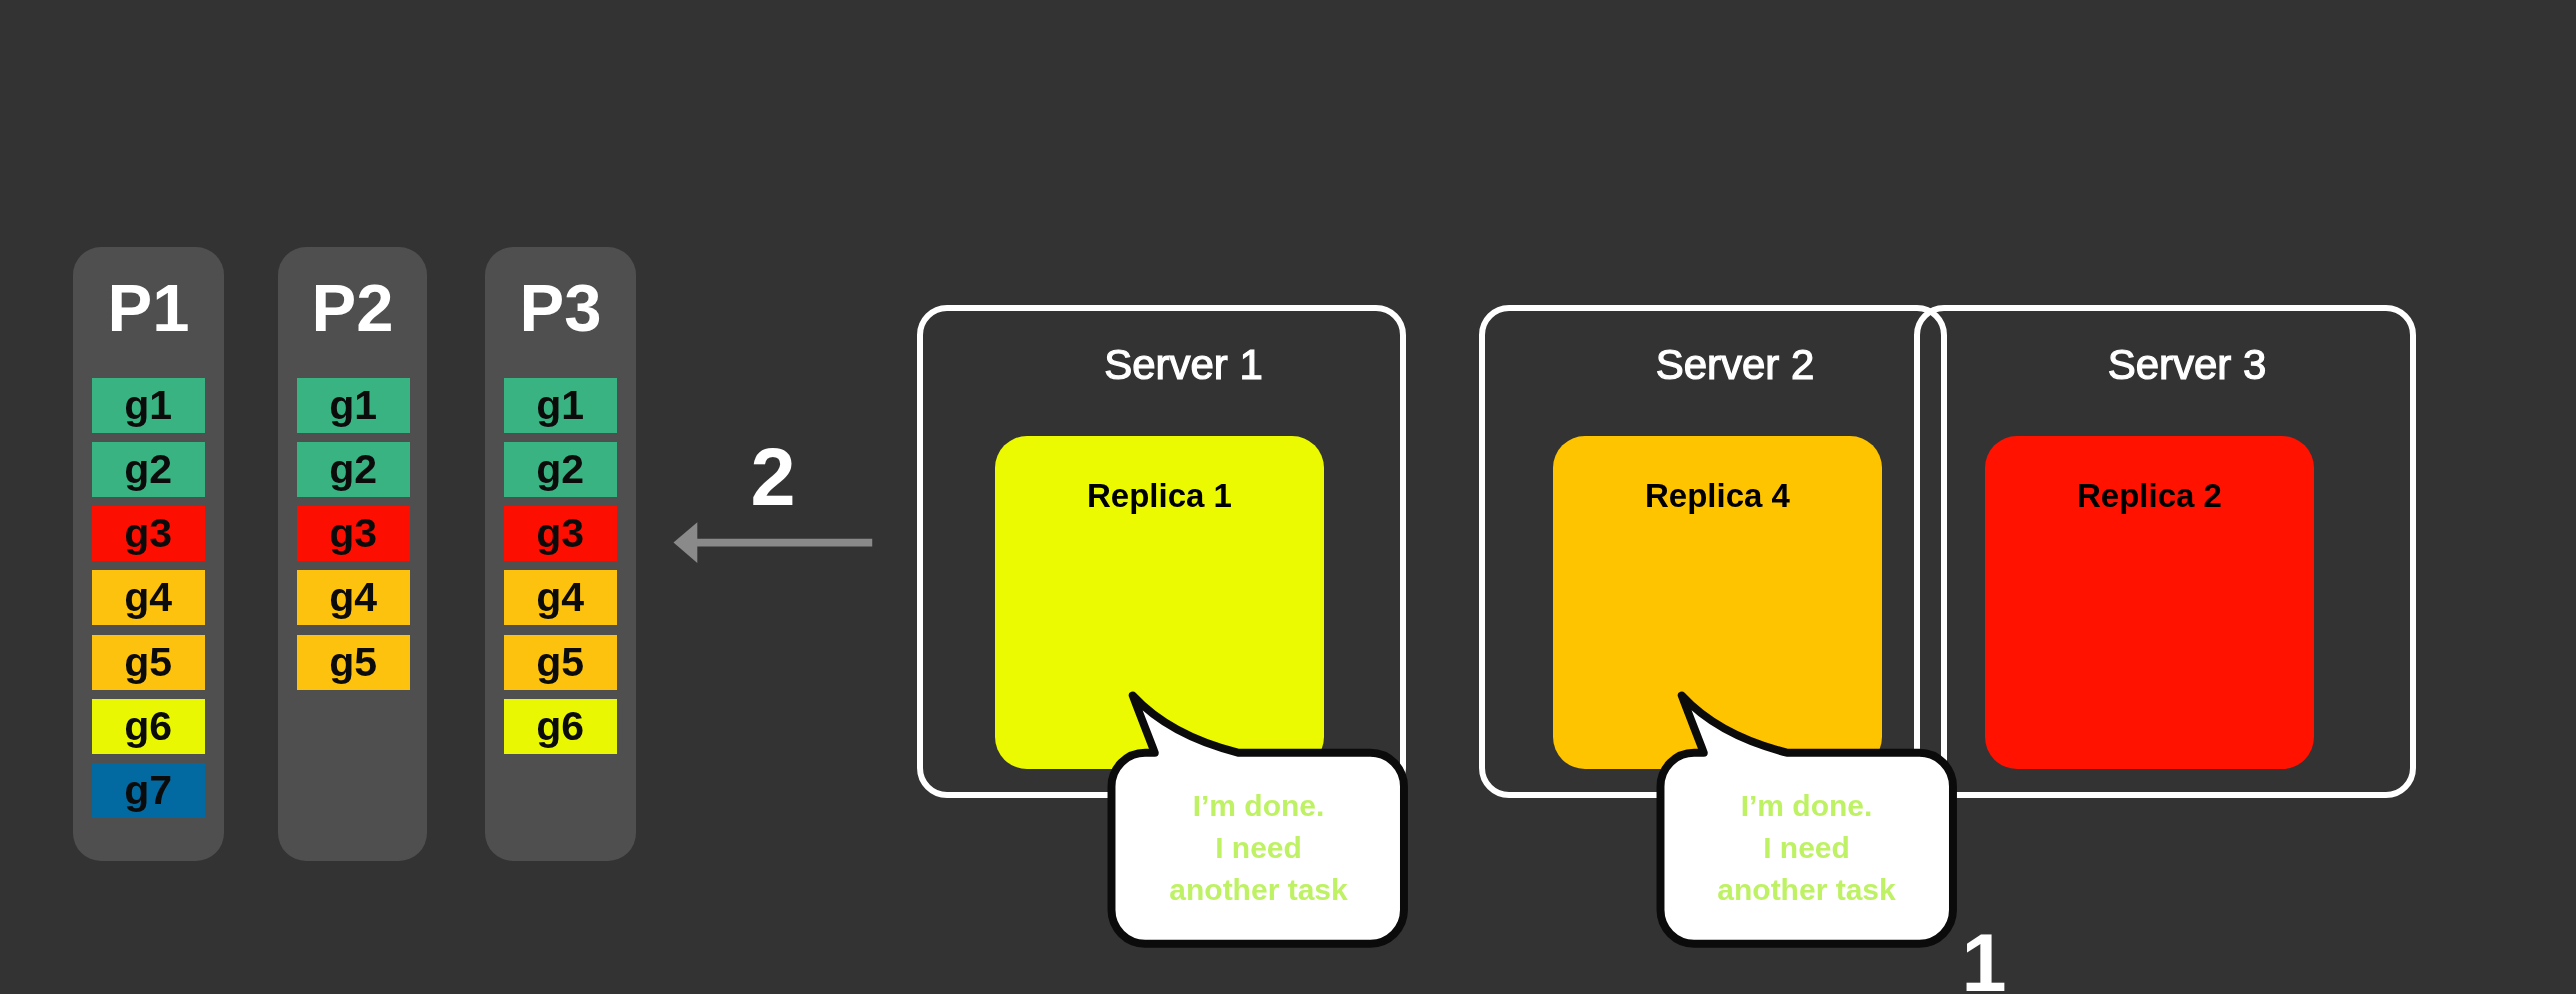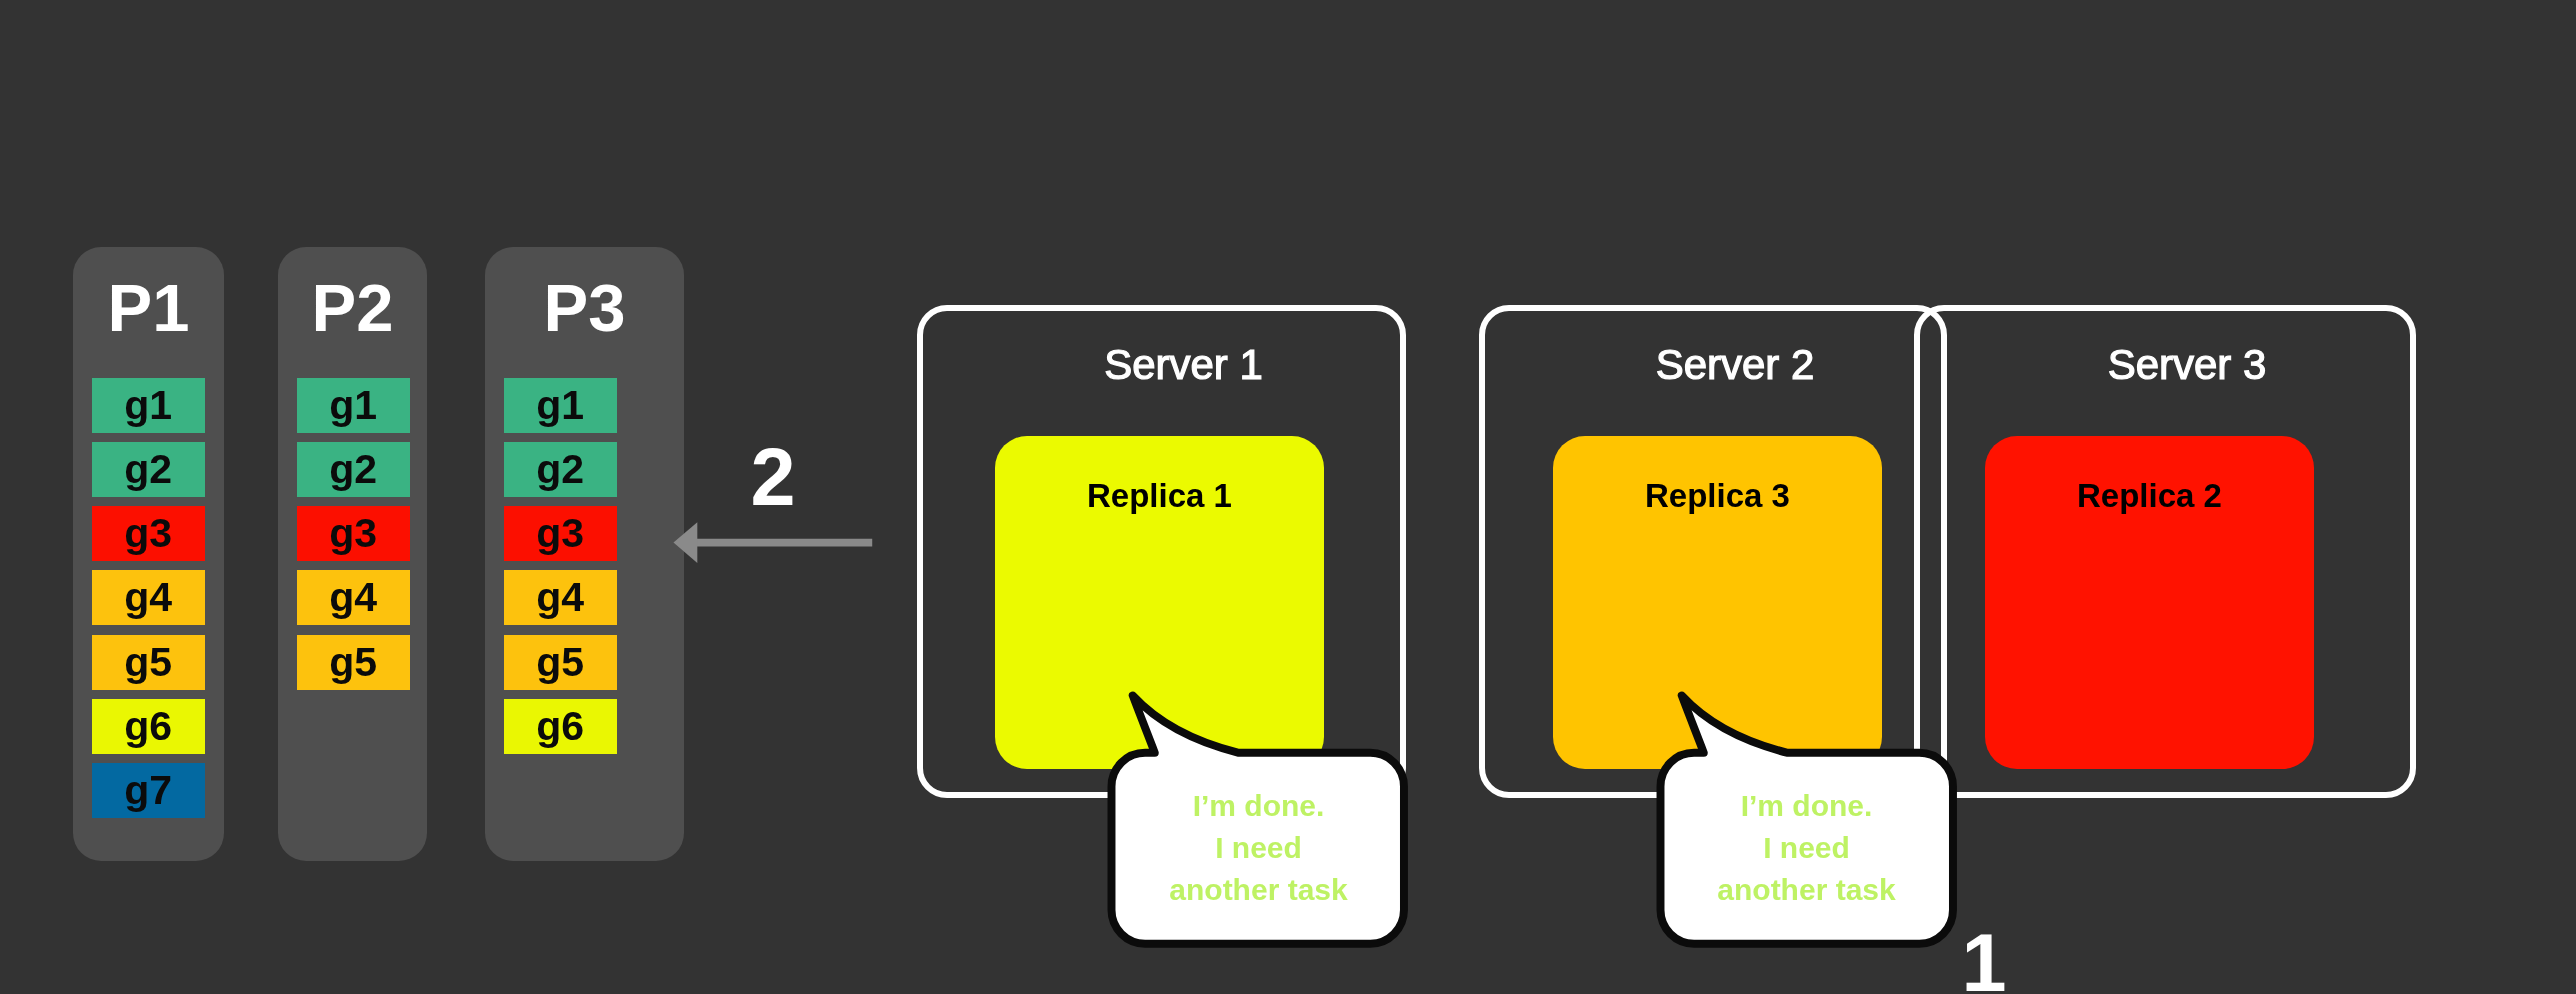--- a/index.html
+++ b/index.html
@@ -42,21 +42,21 @@
         <div class="task" style="top: 516px; background: #0369a1;">g7</div>
       </div>
       <div class="partition" style="left: 278px; width: 149px;">
         <div class="partition-title">P2</div>
         <div class="task" style="top: 131px; background: rgb(58, 179, 131);">g1</div>
         <div class="task" style="top: 195px; background: rgb(58, 179, 131);">g2</div>
         <div class="task" style="top: 259px; background: rgb(252, 15, 0);">g3</div>
         <div class="task" style="top: 323px; background: rgb(253, 194, 13);">g4</div>
         <div class="task" style="top: 388px; background: rgb(253, 194, 13);">g5</div>
       </div>
-      <div class="partition" style="left: 485px; width: 151px; padding-left: 48px;">
+      <div class="partition" style="left: 485px; width: 151px;">
         <div class="partition-title">P3</div>
         <div class="task" style="top: 131px; background: rgb(58, 179, 131);">g1</div>
         <div class="task" style="top: 195px; background: rgb(58, 179, 131);">g2</div>
         <div class="task" style="top: 259px; background: rgb(252, 15, 0);">g3</div>
         <div class="task" style="top: 323px; background: rgb(253, 194, 13);">g4</div>
         <div class="task" style="top: 388px; background: rgb(253, 194, 13);">g5</div>
         <div class="task" style="top: 452px; background: rgb(234, 247, 2);">g6</div>
       </div>
     </div>
 
@@ -70,21 +70,21 @@
   <div id="servers-layer">
       <div class="server" style="left: 917px; width: 489px;">
         <div class="server-name">Server 1</div>
         <div class="replica" style="left: 72px; background: rgb(235, 250, 0);">
           <div class="replica-label">Replica 1</div>
         </div>
       </div>
       <div class="server" style="left: 1479px; width: 468px;">
         <div class="server-name">Server 2</div>
         <div class="replica" style="left: 68px; background: rgb(255, 196, 0);">
-          <div class="replica-label">Replica 3</div>
+          <div class="replica-label">Replica 4</div>
         </div>
       </div>
       <div class="server" style="left: 1914px; width: 502px;">
         <div class="server-name">Server 3</div>
         <div class="replica" style="left: 65px; background: rgb(255, 18, 0);">
           <div class="replica-label">Replica 2</div>
         </div>
       </div>
     </div>
   <div id="bubbles-layer">

